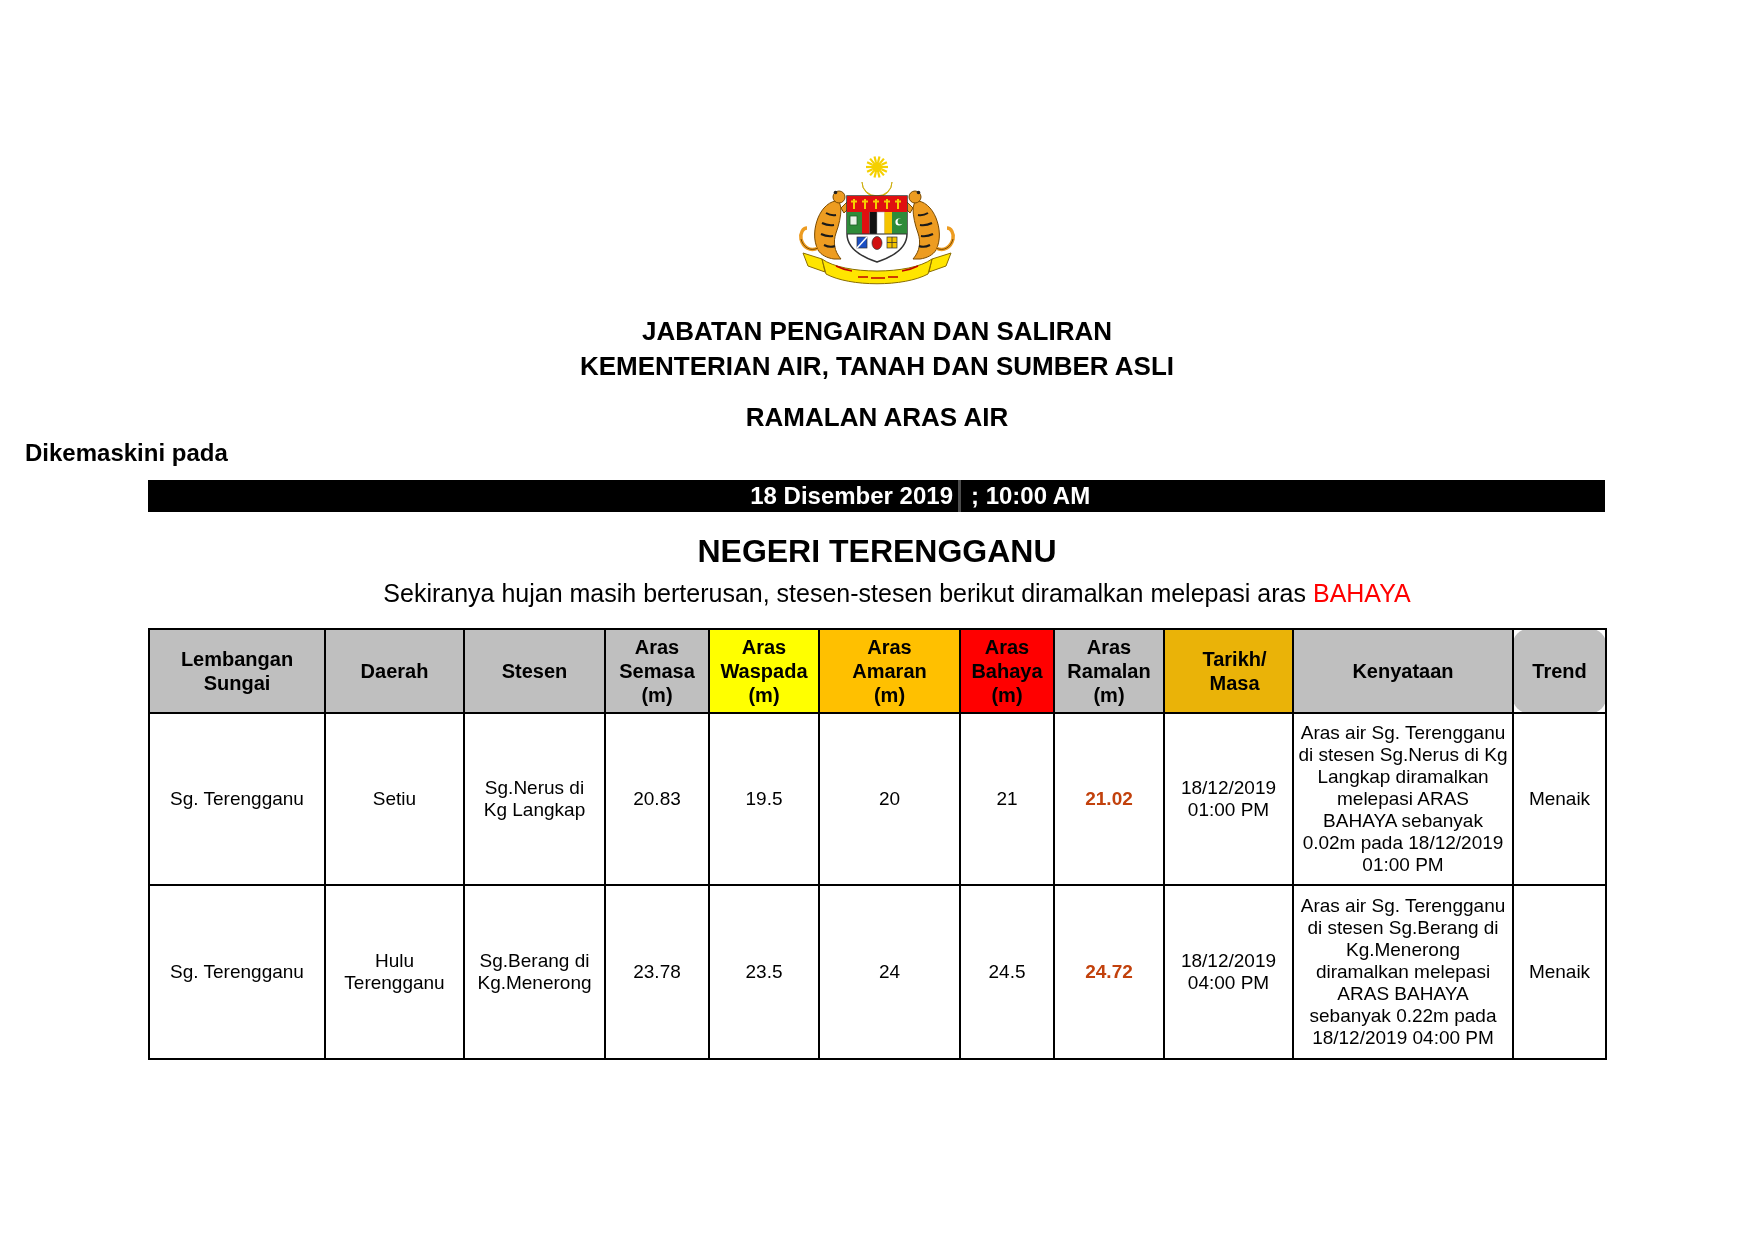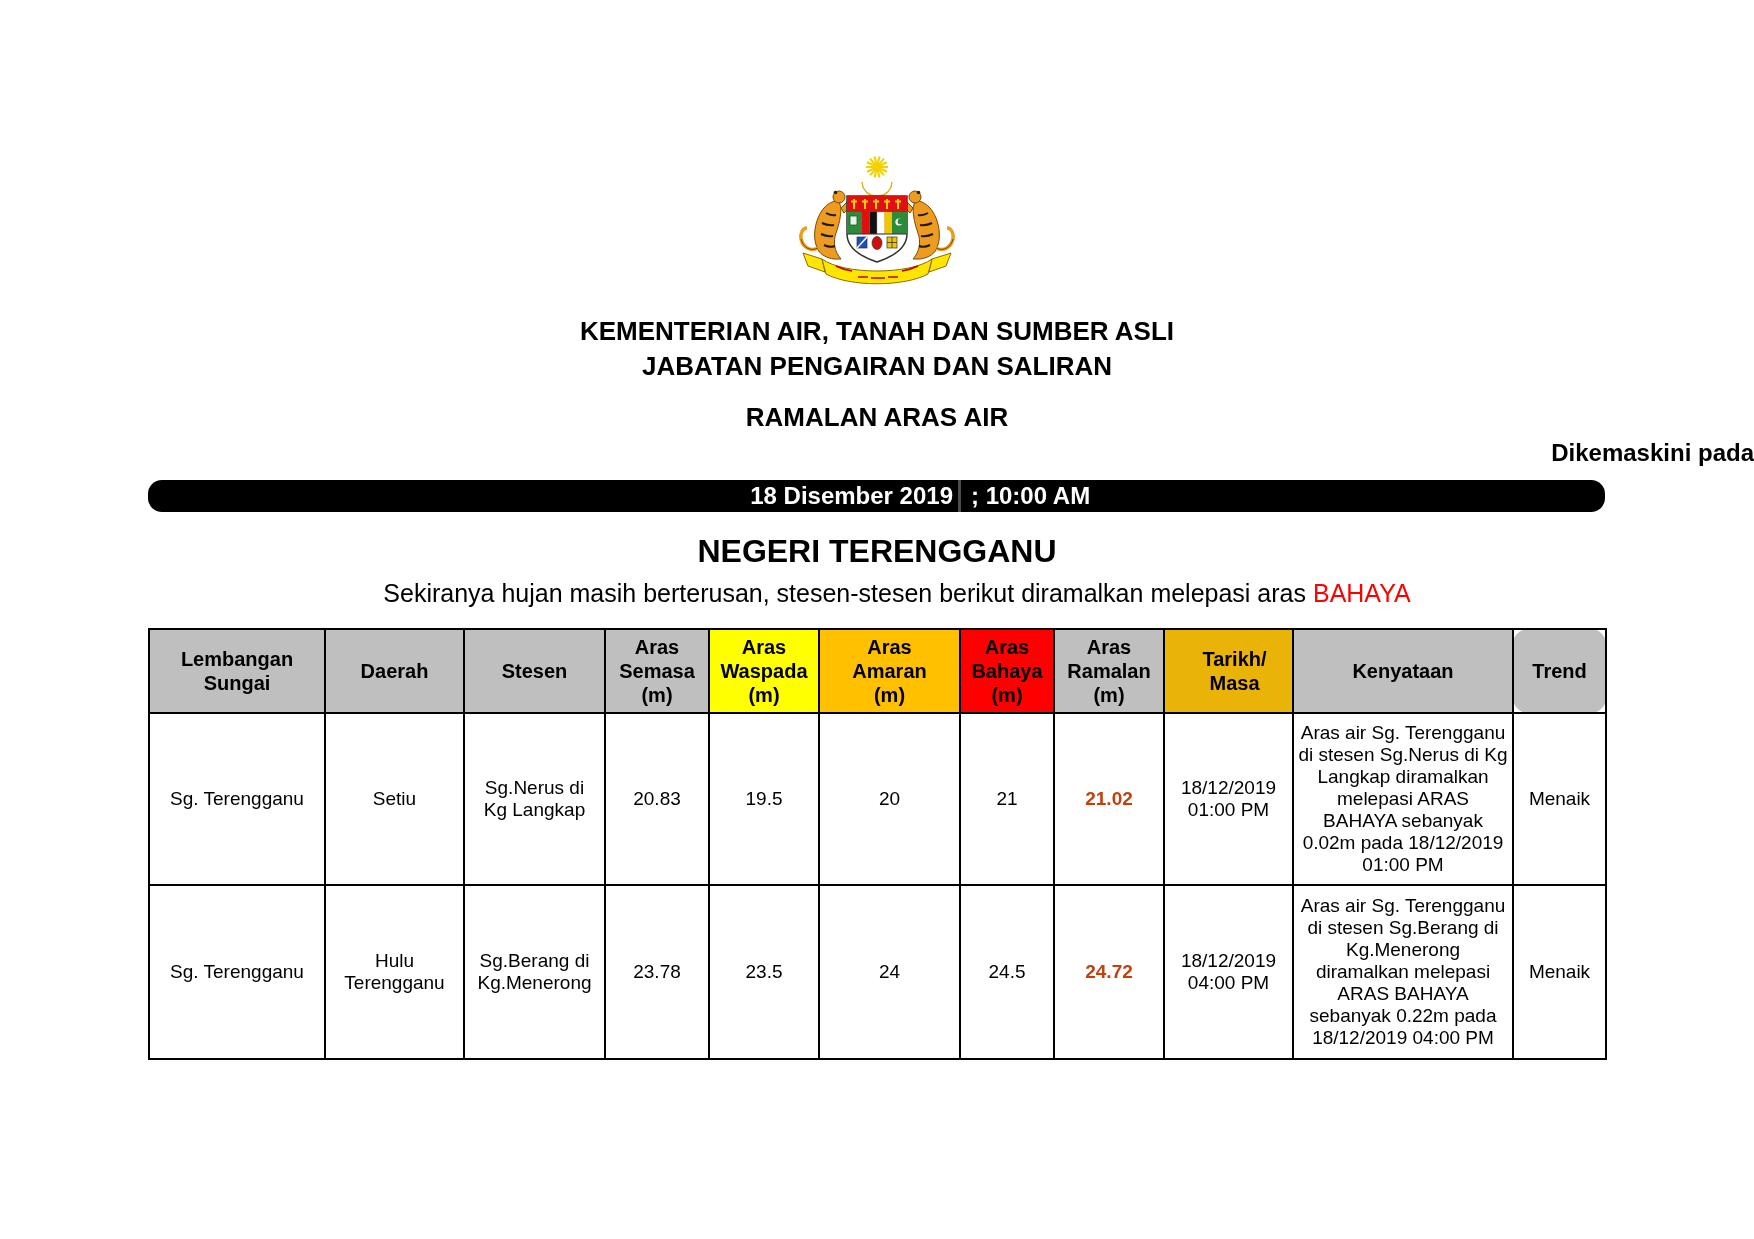--- a/index.html
+++ b/index.html
@@ -9,26 +9,26 @@
     font-family: "Liberation Sans", sans-serif;
     color: #000;
   }
   .page { position: relative; width: 1754px; height: 1239px; overflow: hidden; }
 
   .logo-wrap { width: 170px; height: 132px; margin: 156px auto 0 auto; }
   .logo-wrap svg { display: block; width: 170px; height: 132px; }
 
   .agency { text-align: center; font-weight: bold; font-size: 26px; line-height: 35px; margin-top: 26px; }
   .report-title { text-align: center; font-weight: bold; font-size: 26px; line-height: 33px; margin-top: 17px; }
-  .updated { text-align: right; font-weight: bold; font-size: 24px; line-height: 28px; margin-top: 5px; }
+  .updated { text-align: left; font-weight: bold; font-size: 24px; line-height: 28px; margin-top: 5px; padding-left: 25px; }
 
   .datebar {
     margin: 13px 0 0 148px; width: 1457px; height: 32px;
     background: #000; color: #fff; font-weight: bold; font-size: 24px;
-    display: flex; align-items: center; border-radius: 14px;
+    display: flex; align-items: center;
   }
   .datebar .date-cell { width: 810px; text-align: right; padding-right: 5px; }
   .datebar .bar-divider { width: 3px; align-self: stretch; background: #4d4d4d; }
   .datebar .time-cell { flex: 1; text-align: left; padding-left: 10px; }
 
   .state-title { text-align: center; font-weight: bold; font-size: 32px; line-height: 30px; margin-top: 24px; }
   .notice { text-align: center; font-size: 25px; line-height: 30px; margin-top: 12px; padding-left: 40px; }
   .notice .alert-word { color: #ff0000; }
 
   table.levels {
@@ -134,22 +134,22 @@
         <g stroke="#C00000" stroke-width="1.4" fill="none">
           <path d="M44,110 q8,4 16,5"></path>
             <path d="M126,110 q-8,4 -16,5"></path>
           <path d="M66,121 h10 M79,122 h14 M96,121 h10"></path>
         </g>
       </g>
     </svg>
   </div>
 
   <div class="agency">
+    <div>JABATAN PENGAIRAN DAN SALIRAN</div>
     <div>KEMENTERIAN AIR, TANAH DAN SUMBER ASLI</div>
-    <div>JABATAN PENGAIRAN DAN SALIRAN</div>
   </div>
   <div class="report-title">RAMALAN ARAS AIR</div>
   <div class="updated">Dikemaskini pada</div>
 
   <div class="datebar">
     <div class="date-cell">18 Disember 2019</div>
     <div class="bar-divider"></div>
     <div class="time-cell">; 10:00 AM</div>
   </div>
 

